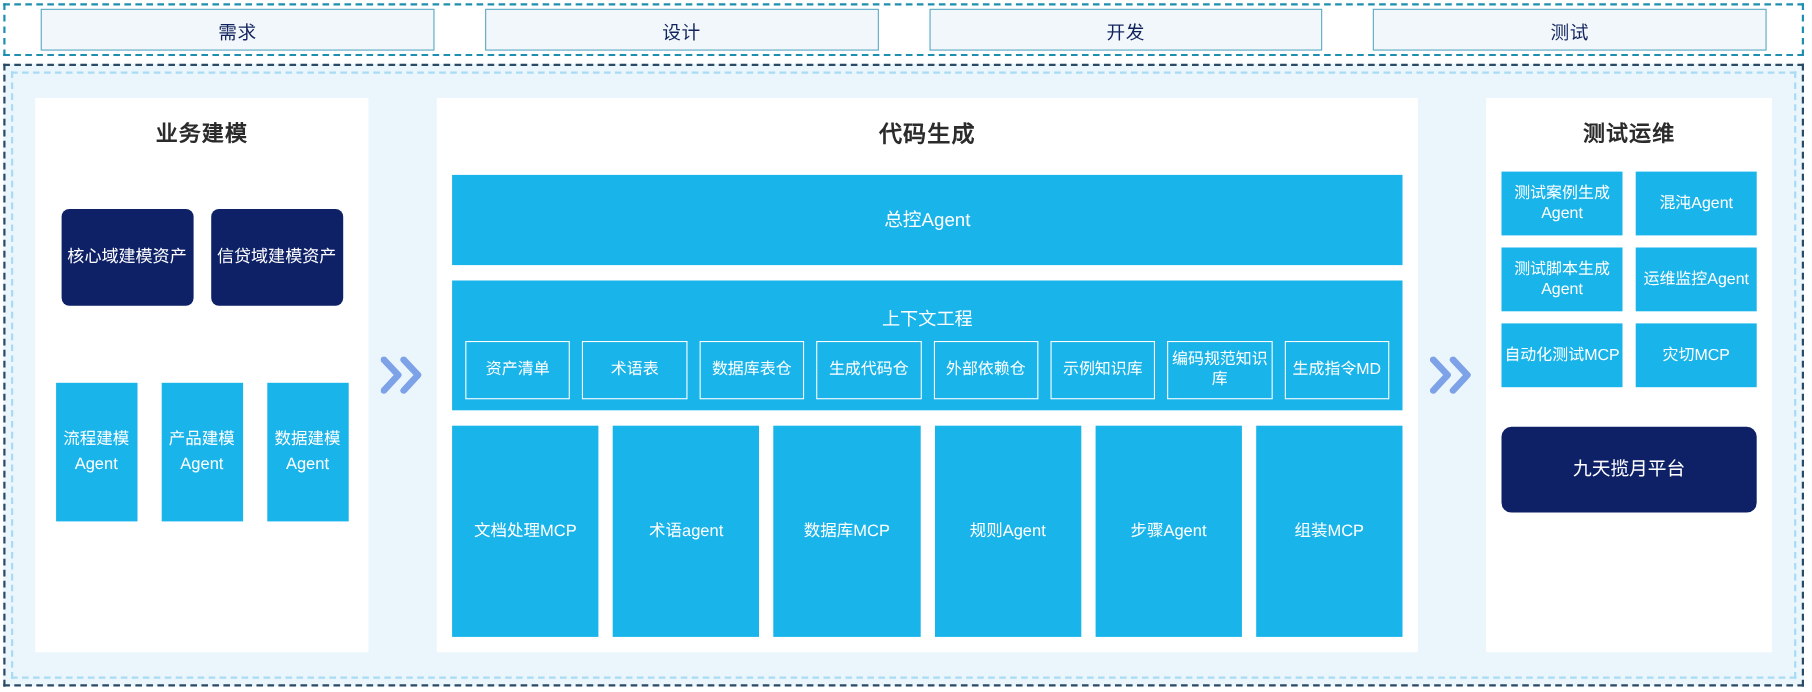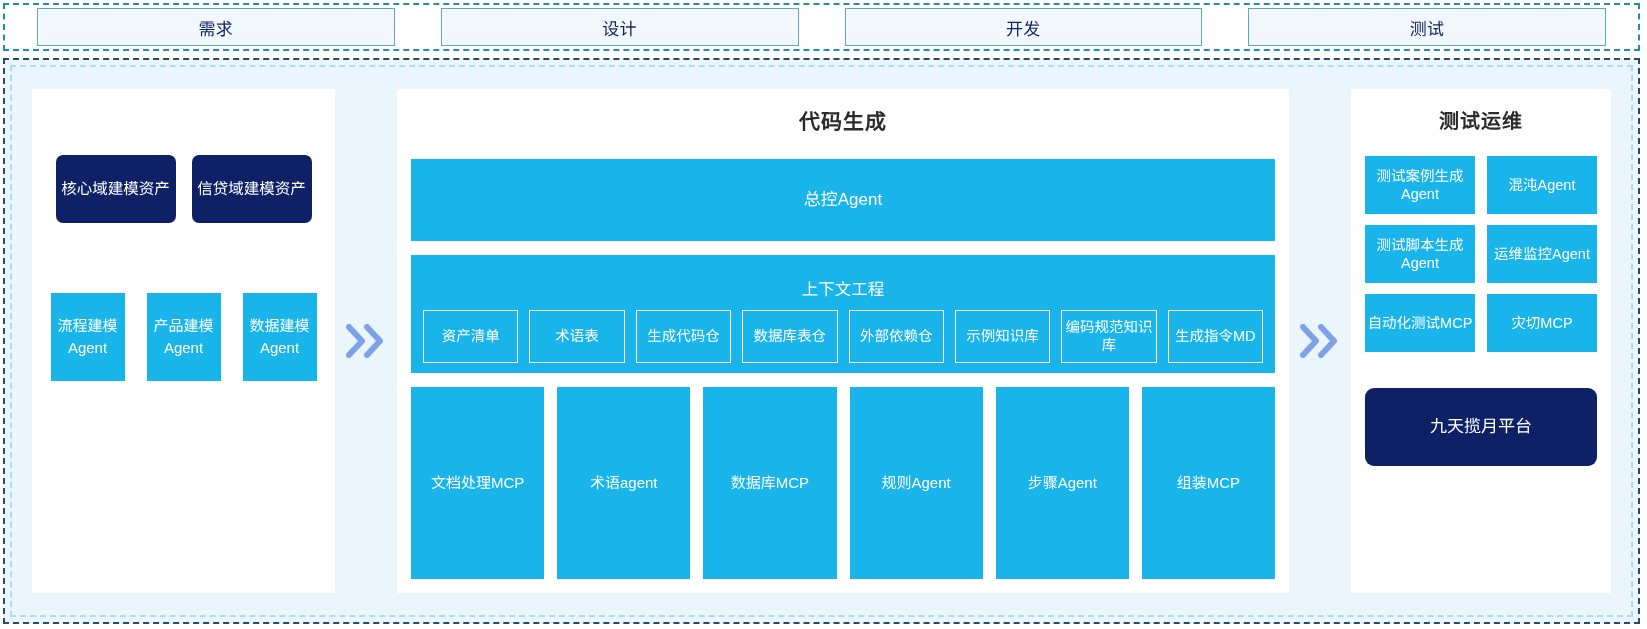--- a/index.html
+++ b/index.html
@@ -117,28 +117,28 @@
     line-height:1.25;
   }
 
   
   .left-assets{
     display:flex;
     gap:16px;
     justify-content:center;
     margin-top:56px;
   }
-  .left-assets .navy{width:120px;height:68px;}
+  .left-assets .navy{width:120px;height:88px;}
   .left-agents{
     display:flex;
     gap:22px;
     justify-content:center;
     margin-top:70px;
   }
-  .left-agents .tile{width:74px;height:88px;line-height:1.45;}
+  .left-agents .tile{width:74px;height:126px;line-height:1.45;}
 
   
   .mid-body{
     margin-top:24px;
     display:flex;
     flex-direction:column;
     gap:14px;
     flex:1 1 auto;
   }
   .master-agent{
@@ -211,20 +211,21 @@
   <div class="phase-box">需求</div>
   <div class="phase-box">设计</div>
   <div class="phase-box">开发</div>
   <div class="phase-box">测试</div>
 </div>
 
 <div class="stage">
   <div class="stage-inner">
 
     <div class="card left">
+      <div class="card-title">业务建模</div>
 
       <div class="left-assets">
         <div class="navy">核心域建模资产</div>
         <div class="navy">信贷域建模资产</div>
       </div>
 
       <div class="left-agents">
         <div class="tile">流程建模Agent</div>
         <div class="tile">产品建模Agent</div>
         <div class="tile">数据建模Agent</div>
@@ -243,22 +244,22 @@
 
       <div class="mid-body">
 
         <div class="tile master-agent">总控Agent</div>
 
         <div class="context-block">
           <div class="context-title">上下文工程</div>
           <div class="context-row">
             <div class="ctx-item">资产清单</div>
             <div class="ctx-item">术语表</div>
+            <div class="ctx-item">数据库表仓</div>
             <div class="ctx-item">生成代码仓</div>
-            <div class="ctx-item">数据库表仓</div>
             <div class="ctx-item">外部依赖仓</div>
             <div class="ctx-item">示例知识库</div>
             <div class="ctx-item">编码规范知识库</div>
             <div class="ctx-item">生成指令MD</div>
           </div>
         </div>
 
         <div class="tool-row">
           <div class="tile">文档处理MCP</div>
           <div class="tile">术语agent</div>

